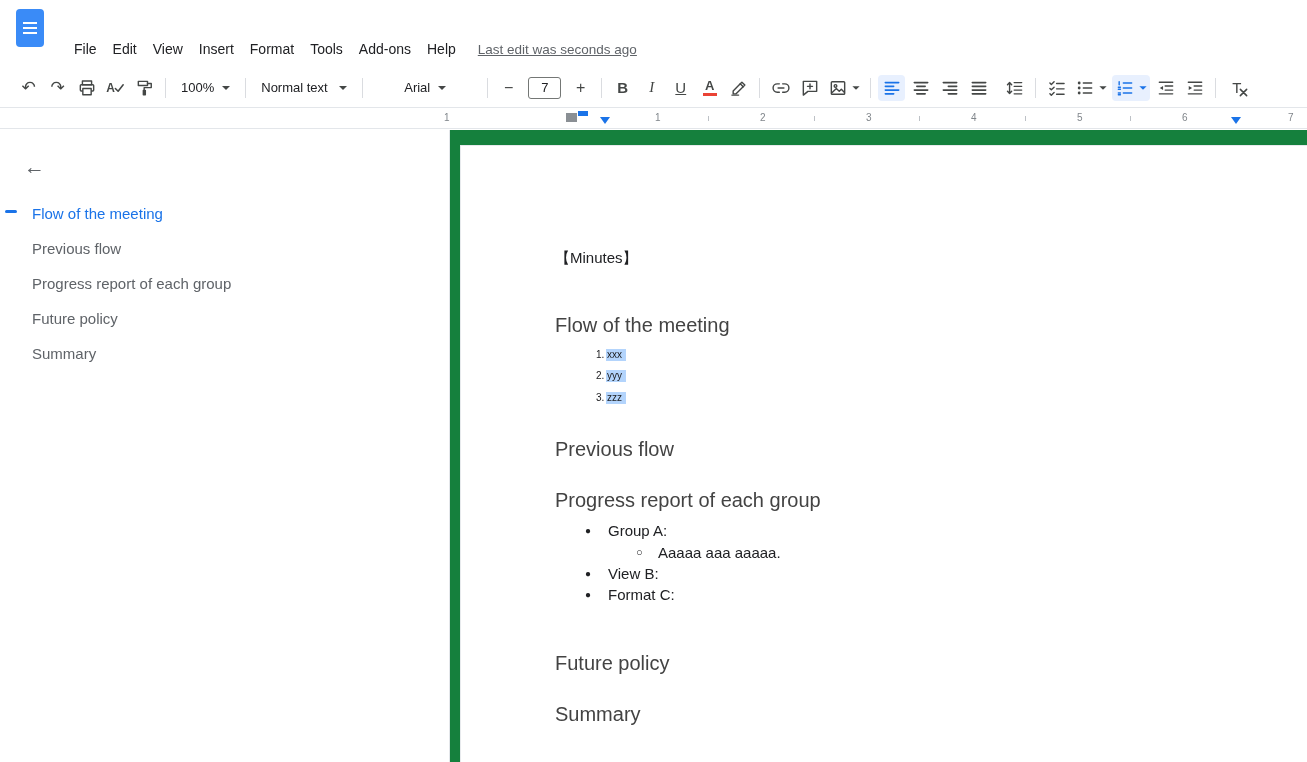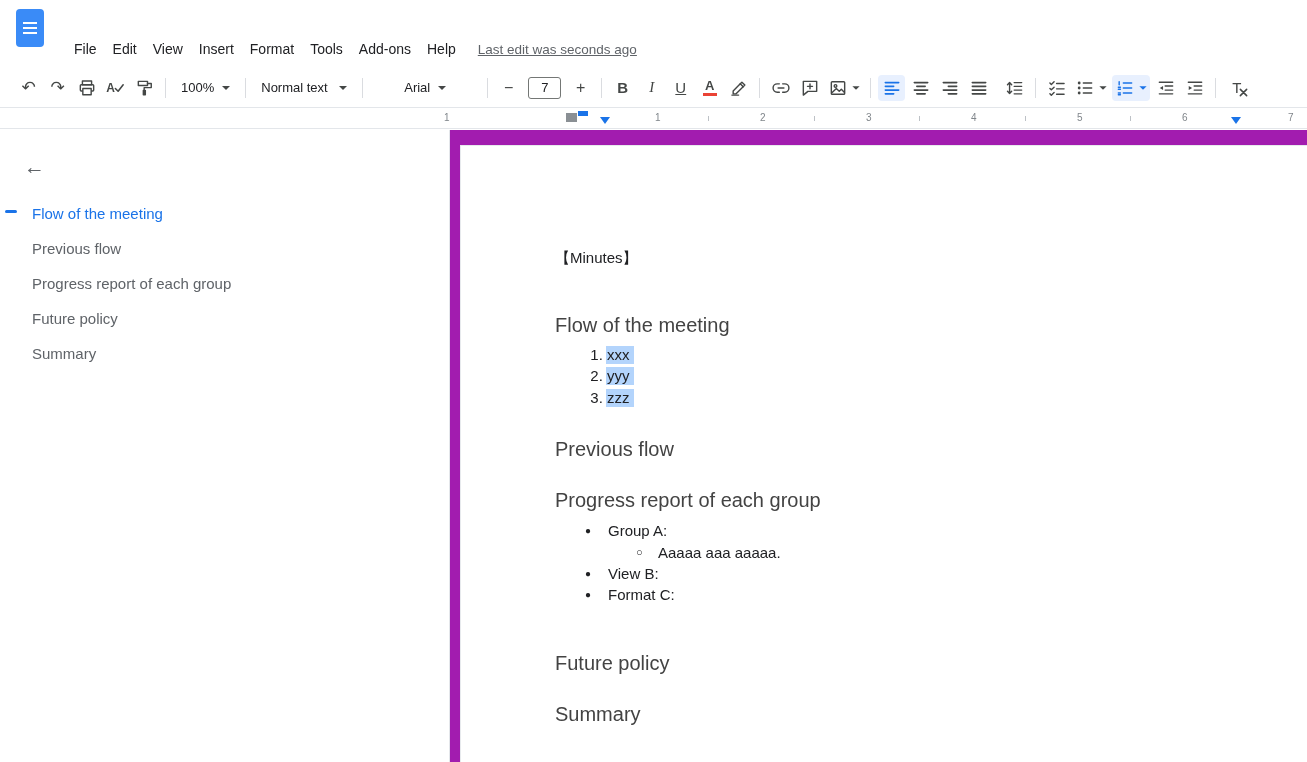--- a/index.html
+++ b/index.html
@@ -65,34 +65,34 @@
   
   .main { position:absolute; top:130px; left:0; right:0; bottom:0; display:flex; }
   .outline { width:450px; flex:0 0 auto; background:#fff; border-right:1px solid #e3e6ea; position:relative; }
   .back-btn { position:absolute; left:24px; top:26px; font-size:21px; color:#5f6368; line-height:1; }
   .outline-list { position:absolute; left:0; right:0; top:66px; margin:0; padding:0; list-style:none; }
   .outline-item { height:35px; display:flex; align-items:center; padding-left:32px;
     font-size:15px; color:#5f6368; }
   .outline-item.active { color:#1a73e8; }
   .active-dash { position:absolute; left:5px; top:80px; width:12px; height:3px; background:#1a73e8; border-radius:2px; }
 
-  .canvas { flex:1; background:#a21caf; position:relative; overflow:hidden;text-decoration:underline; }
+  .canvas { flex:1; background:#15803d; position:relative; overflow:hidden;text-decoration:underline; }
   .page { position:absolute; left:10px; top:15px; width:902px; height:740px; background:#fff;
     border:1px solid #e7eaed; border-bottom:none; padding:102px 60px 0 94px; }
 
   .doc-line { margin:0; font-size:15px; line-height:20px; color:#202124; }
   .doc-h { margin:0; font-size:20px; line-height:26px; font-weight:400; color:#434343; }
   .h-flow { margin-top:44px; }
   .h-prev { margin-top:28px; }
   .h-prog { margin-top:25px; }
   .h-fut  { margin-top:44px; }
   .h-sum  { margin-top:25px; }
 
   .num-list { margin:6px 0 0 0; padding-left:52px; }
-  .num-list li { font-size:15px; line-height:21.4px; color:#202124; }
+  .num-list li { font-size:10px; line-height:21.4px; color:#202124; }
   .sel { background:#b3d4fc; padding:0 4px 1px 1px; margin-left:-1px; }
 
   .bullets { margin-top:7px; }
   .b-item { position:relative; padding-left:53px; font-size:15px; line-height:21.4px; color:#202124; }
   .b-item .mk { position:absolute; left:30px; top:0; font-size:10px; line-height:21.4px; color:#202124; }
   .b-item.l2 { padding-left:103px; }
   .b-item.l2 .mk { left:81px; font-size:11px; }
 </style>
 </head>
 <body>

